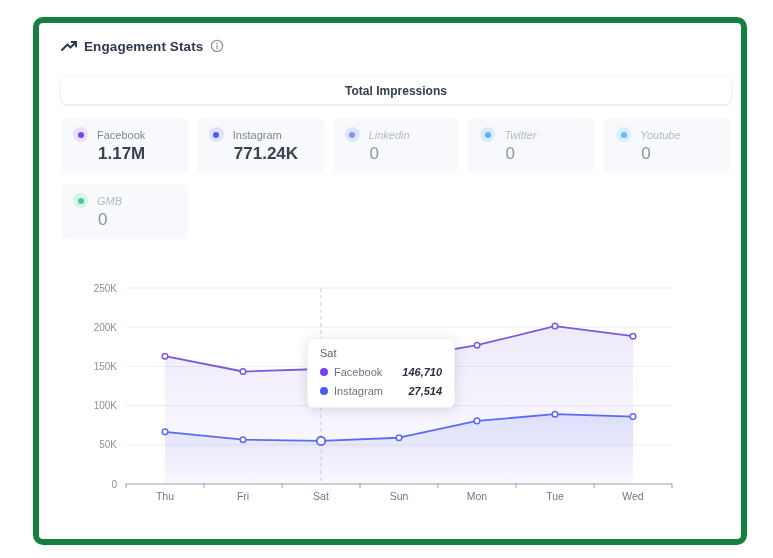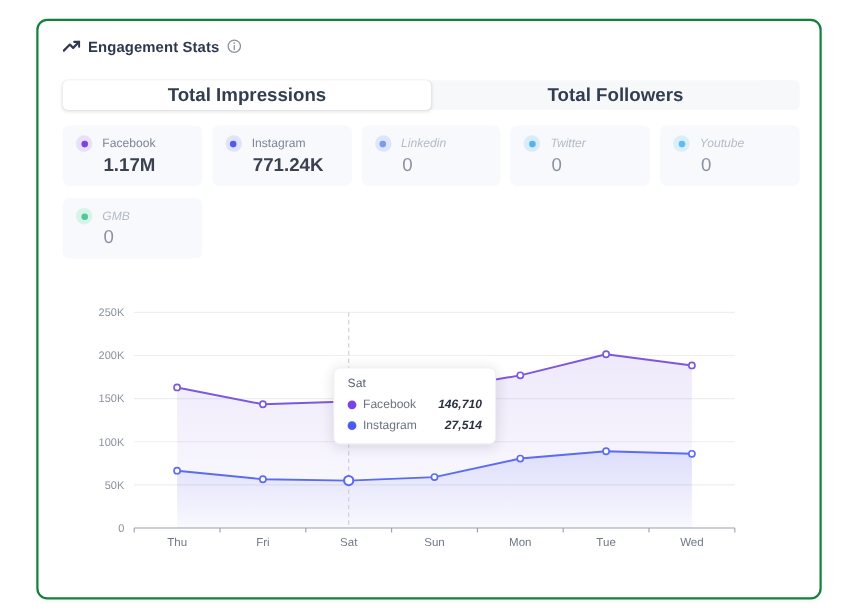--- a/index.html
+++ b/index.html
@@ -1,30 +1,30 @@
 <!DOCTYPE html>
 <html><head>
 <meta charset="utf-8">
 <style>
   * { margin:0; padding:0; box-sizing:border-box; }
   html,body { width:773px; height:558px; background:#ffffff; font-family:"Liberation Sans", sans-serif; }
   .card {
     position:absolute; left:33px; top:17px; width:714px; height:528px;
-    background:#fff; border:2px solid #15803d; border-radius:10px;
+    background:#fff; border:6px solid #15803d; border-radius:10px;
     box-shadow:0 1px 4px rgba(16,24,40,.05);
   }
   .hdr { position:absolute; left:22px; top:15px; display:flex; align-items:center; gap:7px; }
   .hdr .title { font-size:13.5px; font-weight:700; color:#2e3950; letter-spacing:.1px; }
   .tabs {
     position:absolute; left:22px; top:54px; width:670px; height:27px;
     background:#f7f8fa; border-radius:5px; display:flex; align-items:stretch;
   }
   .tab {
     flex:1; display:flex; align-items:center; justify-content:center;
-    font-size:17px; font-weight:700; color:#323d50; cursor:pointer; border-radius:5px;
+    font-size:12px; font-weight:700; color:#323d50; cursor:pointer; border-radius:5px;
   }
   .tab.active { background:#ffffff; box-shadow:0 1px 3px rgba(16,24,40,.10), 0 0 0 1px rgba(16,24,40,.03); }
   .stats {
     position:absolute; left:22px; top:95px; width:670px;
     display:grid; grid-template-columns:repeat(5,1fr); gap:11px 9px;
   }
   .stat {
     background:#f7f9fc; border-radius:6px; height:55px; padding:9px 12px; cursor:pointer;
   }
   .stat .row1 { display:flex; align-items:center; gap:9px; }
@@ -60,21 +60,20 @@
     <span class="title">Engagement Stats</span>
     <svg width="14" height="14" viewBox="0 0 14 14">
       <circle cx="7" cy="7" r="5.6" fill="none" stroke="#8b94a3" stroke-width="1.2"></circle>
       <line x1="7" y1="6.4" x2="7" y2="10" stroke="#8b94a3" stroke-width="1.2" stroke-linecap="round"></line>
       <circle cx="7" cy="4.2" r="0.8" fill="#8b94a3"></circle>
     </svg>
   </div>
 
   <div class="tabs">
       <div class="tab active">Total Impressions</div>
-      <div class="tab">Total Followers</div>
     </div>
 
   <div class="stats">
       <div class="stat">
         <div class="row1">
           <span class="halo" style="background: rgb(233, 224, 251);">
             <span class="dot" style="background: rgb(122, 67, 234);"></span>
           </span>
           <span class="lbl">Facebook</span>
         </div>

